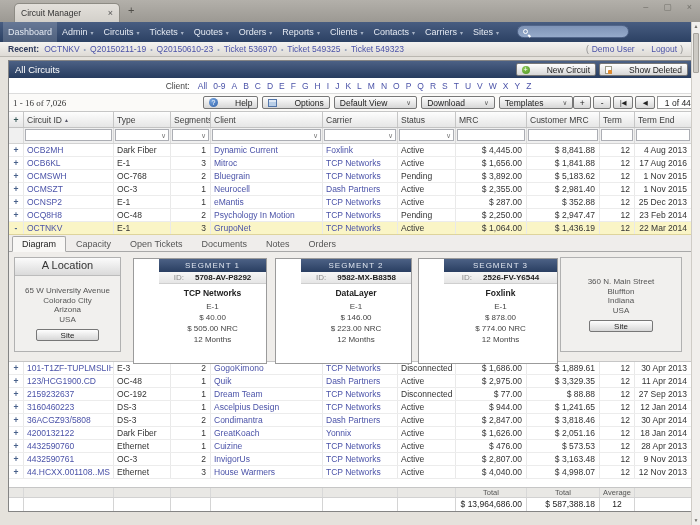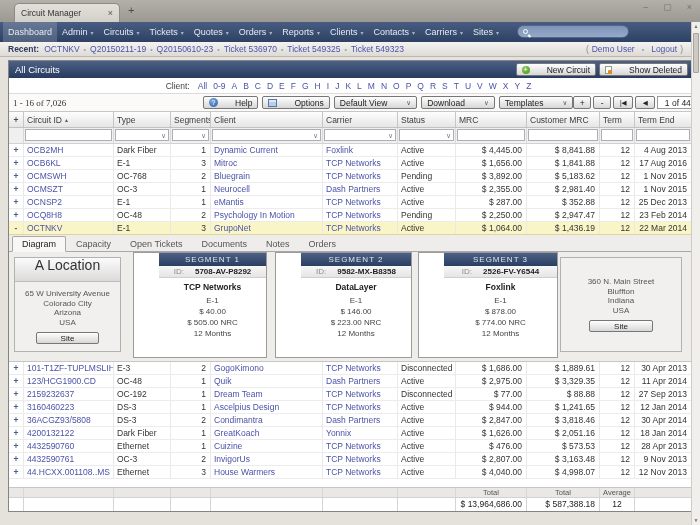--- a/index.html
+++ b/index.html
@@ -109,27 +109,27 @@
     align-items:flex-end; padding-left:3px; font-size:9px; color:#555; }
   .dtab { padding:2px 9px 2px; margin-right:1px; cursor:pointer; }
   .dtab.active { background:#f8f7f5; border:1px solid #a8a8a8; border-bottom:1px solid #f8f7f5;
     margin-bottom:-1px; border-radius:2px 2px 0 0; color:#222; }
 
   .dbody { height:110px; background:#efedea; position:relative; border-bottom:1px solid #c6c6c6; }
   .locbox { position:absolute; top:5px; height:95px; border:1px solid #b1b1b1; background:#f1f0ee;
     display:flex; flex-direction:column; }
   .locbox.a { left:5px; width:107px; }
   .locbox.z { left:551px; width:122px; }
-  .lochead { height:24px; background:linear-gradient(#fbfbfb,#dadada); border-bottom:1px solid #bcbcbc;
-    font-size:14px; color:#333; text-align:center; line-height:14px; flex:none; }
+  .lochead { height:18px; background:linear-gradient(#fbfbfb,#dadada); border-bottom:1px solid #bcbcbc;
+    font-size:11px; color:#333; text-align:center; line-height:14px; flex:none; }
   .locbody { flex:1; display:flex; flex-direction:column; align-items:center; justify-content:center;
     font-size:8px; color:#555; line-height:9.5px; }
   .sitebtn { margin-top:5px; height:12px; font-size:8px; padding:0 24px; }
 
-  .segbox { position:absolute; top:0; height:106px; border:1px solid #9b9b9b; background:#fff;padding-left:25px; }
+  .segbox { position:absolute; top:6px; height:106px; border:1px solid #9b9b9b; background:#fff;padding-left:25px; }
   .seg1 { left:124px; width:134px; } .seg2 { left:266px; width:137px; } .seg3 { left:409px; width:140px; }
   .seghead { height:13px; background:linear-gradient(#4c6185,#293e61); color:#dfe5ef; font-size:8px;
     letter-spacing:1px; text-align:center; line-height:13px; }
   .segid { height:12px; background:linear-gradient(#f7f7f7,#e5e5e5); border-bottom:1px solid #cfcfcf;
     font-size:8px; text-align:center; line-height:12px; }
   .idlab { color:#8a8a8a; } .idval { color:#222; font-weight:bold; margin-left:11px; }
   .segbody { padding-top:4px; text-align:center; font-size:8px; color:#444; line-height:11px; }
   .segcarrier { font-weight:bold; color:#222; font-size:8.5px; margin-bottom:2px; }
 
   .gspacer { height:8px; background:#fff; }

